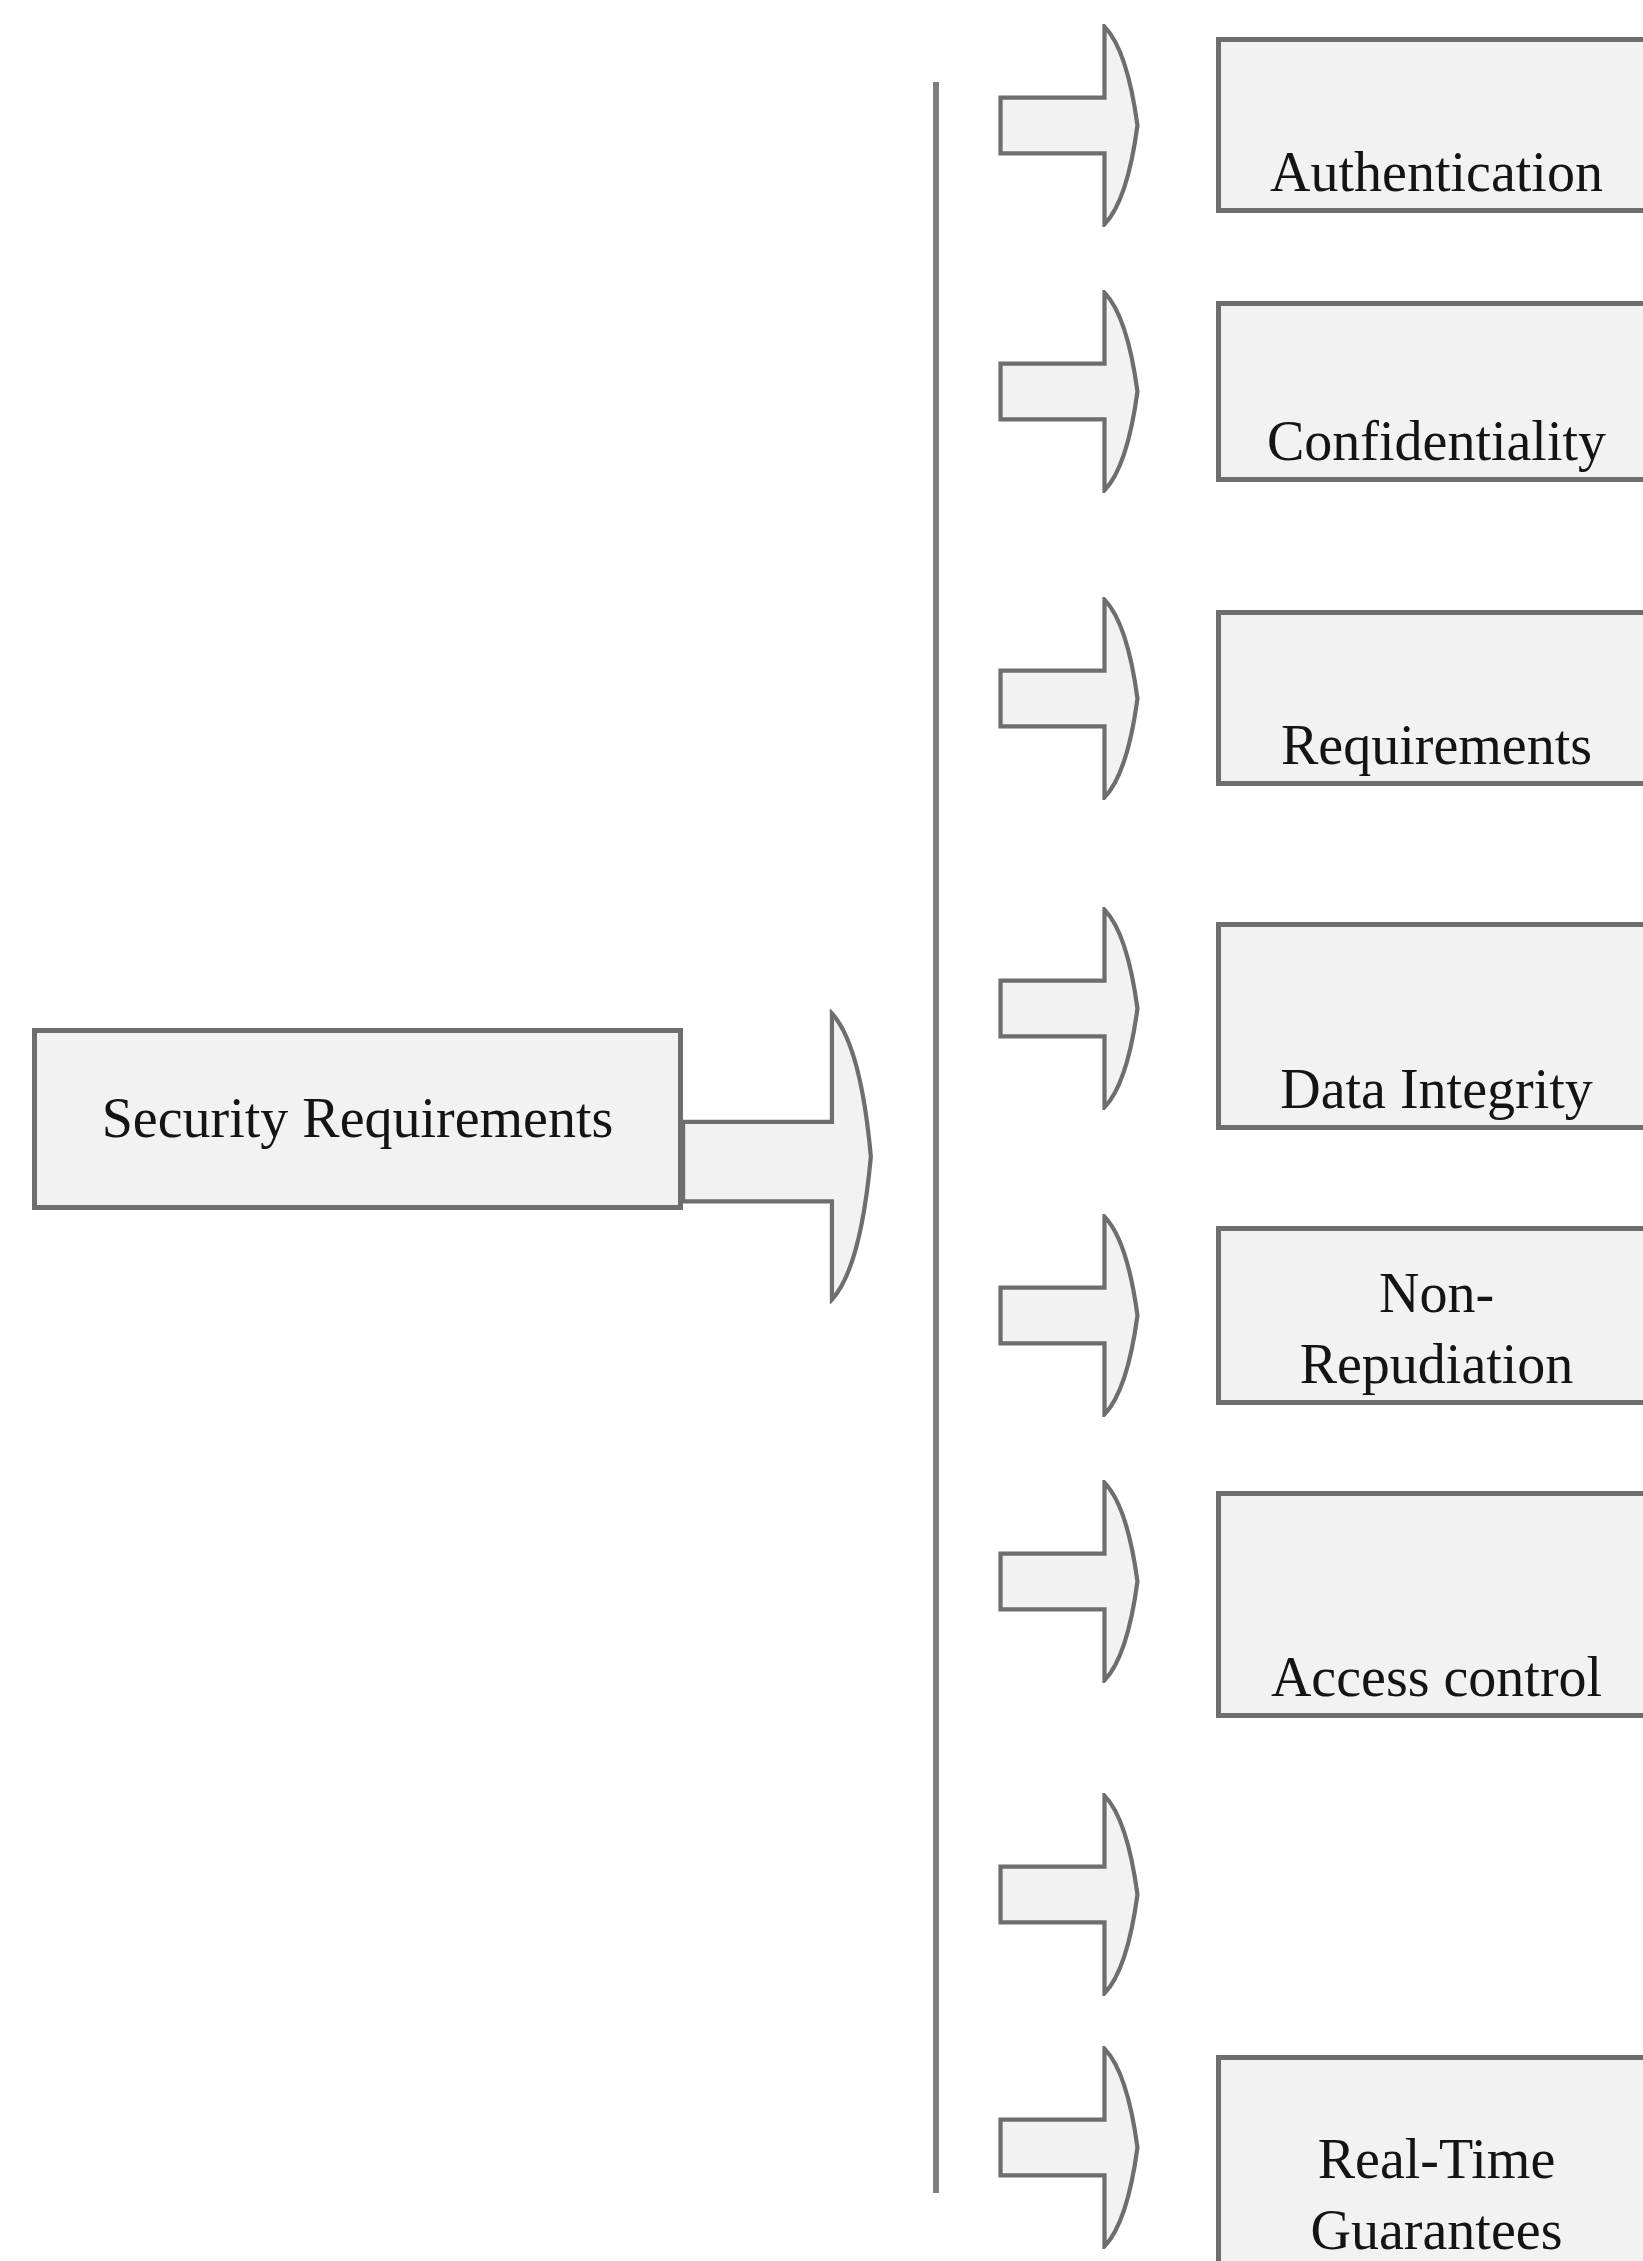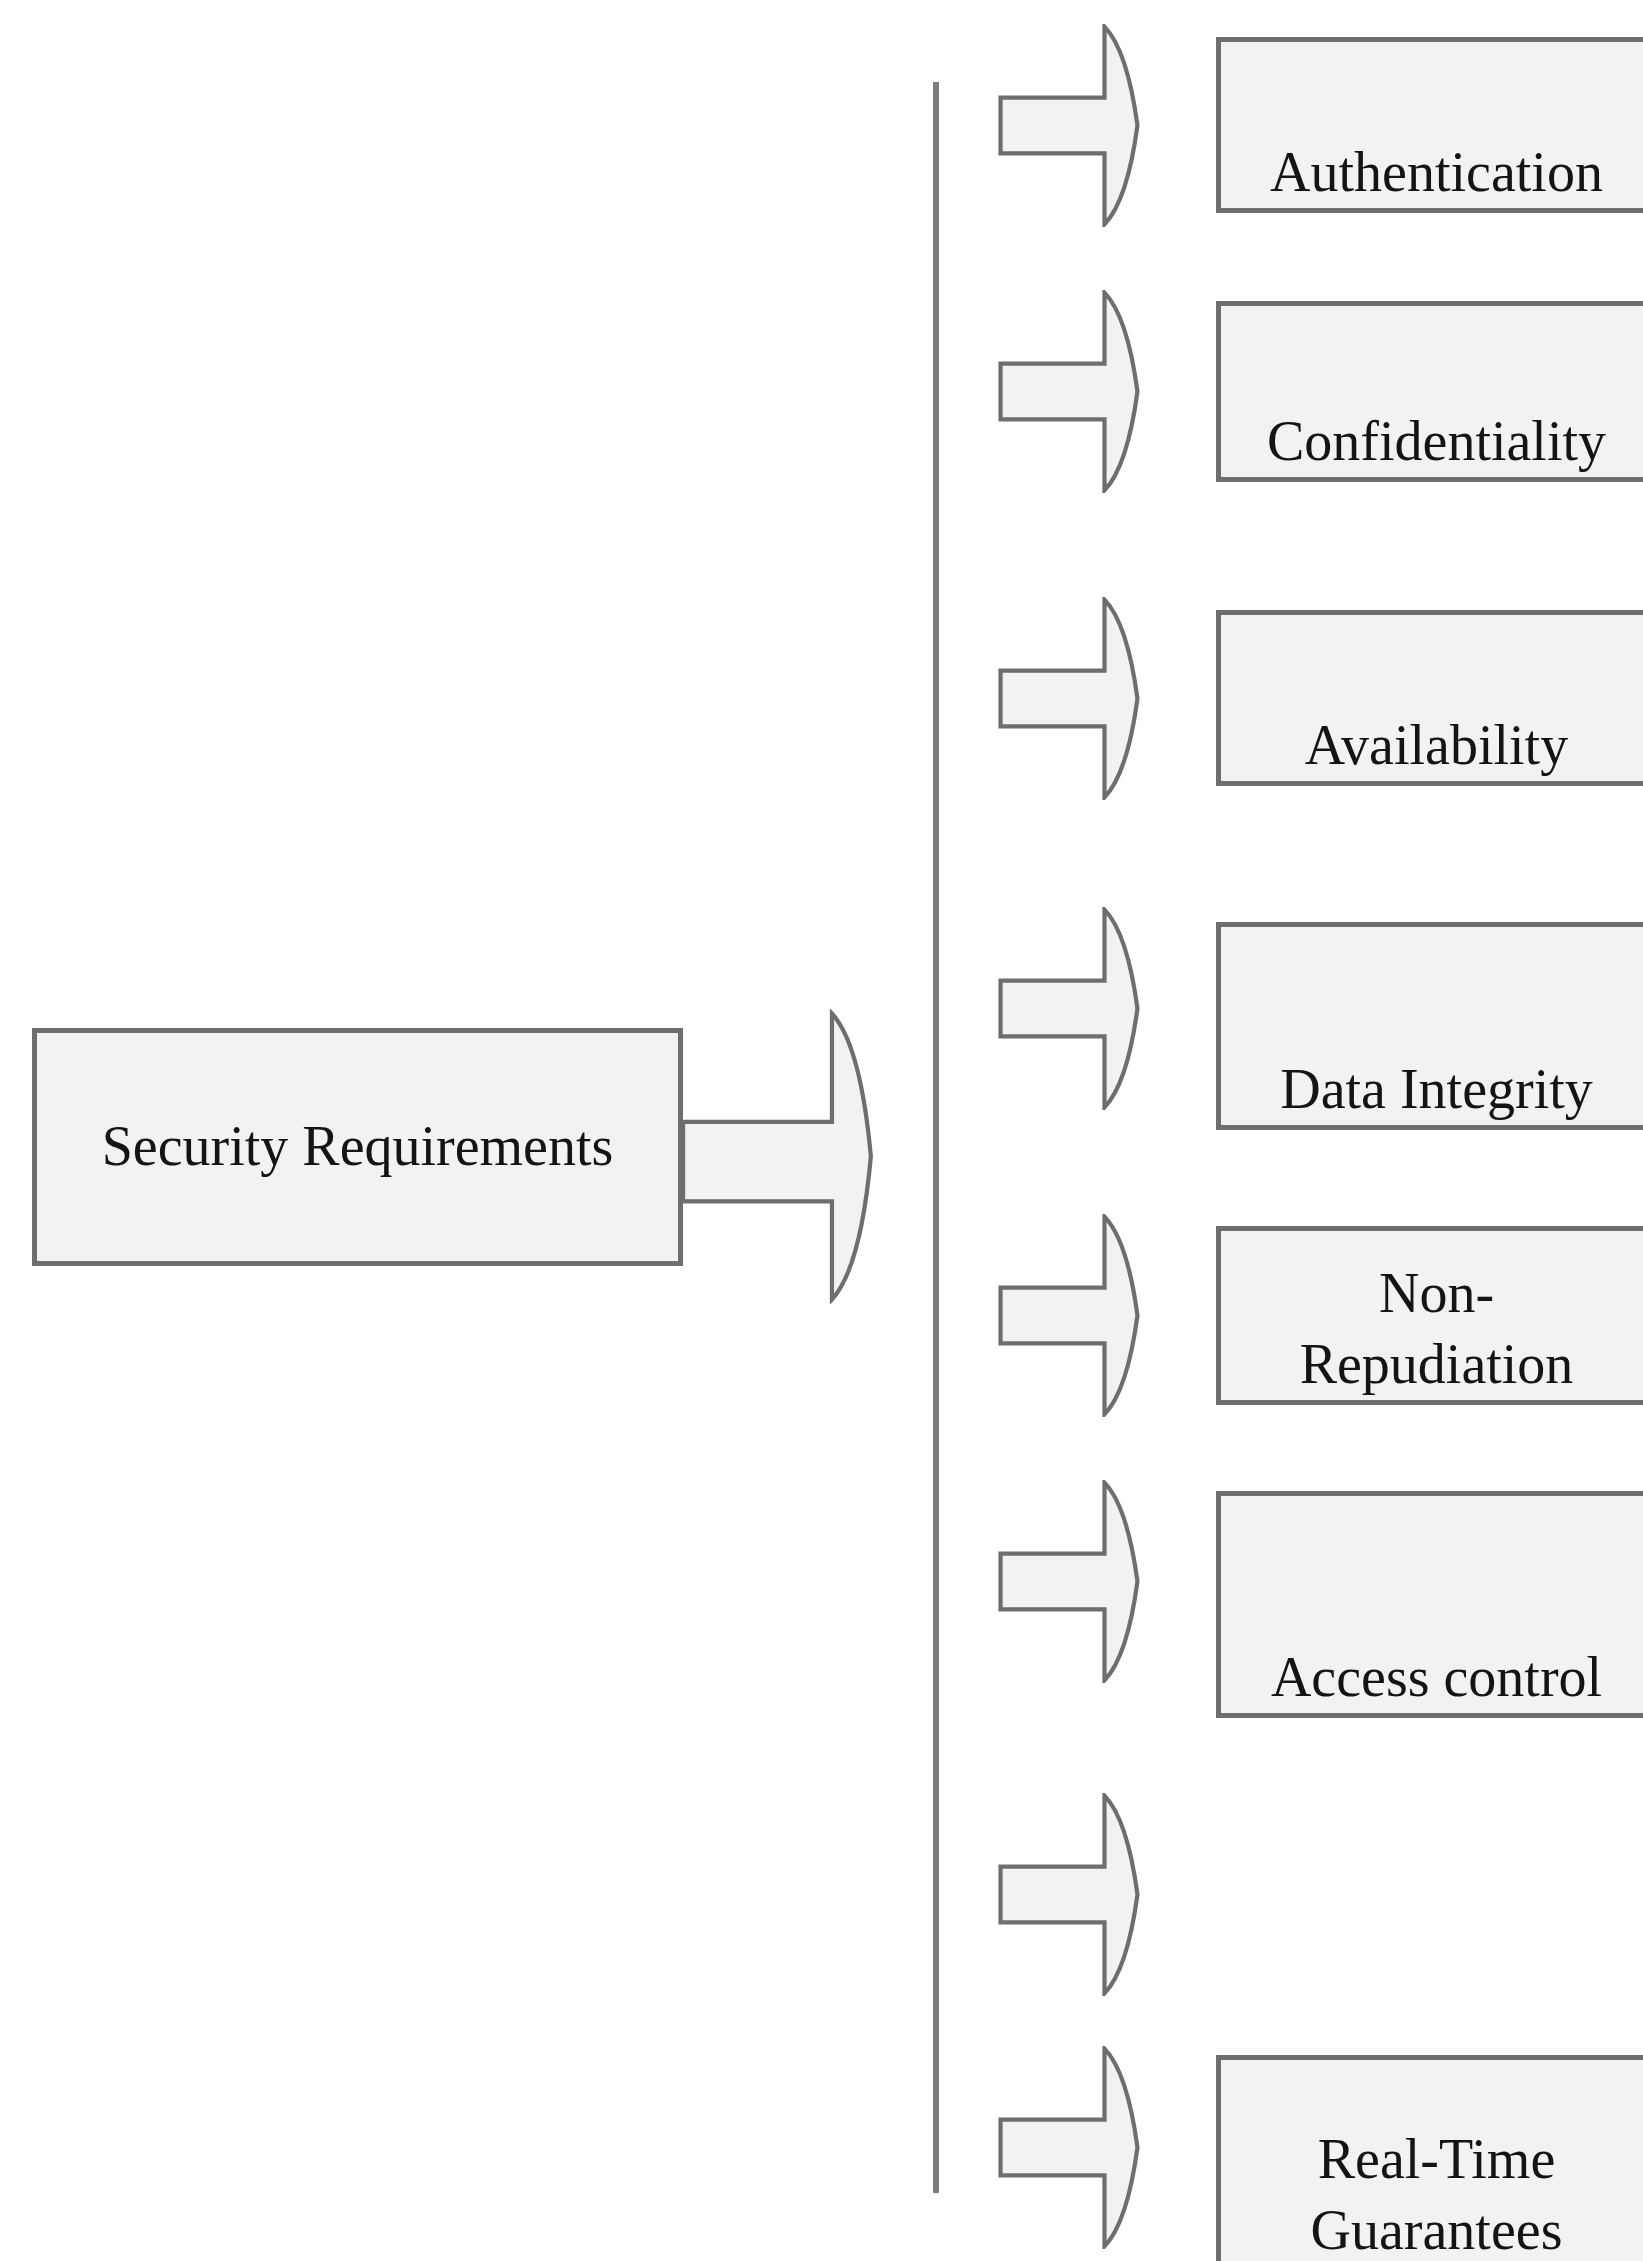--- a/index.html
+++ b/index.html
@@ -29,21 +29,21 @@
   .node .label {
     font-size: 56px;
     line-height: 1.27;
     white-space: pre-line;
     color: #141414;
   }
   .root-node {
     left: 32px;
     top: 1028px;
     width: 651px;
-    height: 238px;
+    height: 182px;
     justify-content: center;
   }
   .child-node {
     left: 1216px;
     width: 441px;
     align-items: flex-end;
   }
   .vline {
     position: absolute;
     left: 933px;
@@ -96,21 +96,21 @@
     <path d="M 3,87 H 126 V 3 Q 153,31 165,120 Q 153,209 126,237 V 153 H 3 Z" stroke-width="5"></path>
   </svg>
   <div class="node child-node" style="top:301px;height:181px">
     <span class="label">Confidentiality</span>
   </div>
 
   <svg class="small-arrow" style="top:597px" viewBox="0 0 168 240" aria-hidden="true">
     <path d="M 3,87 H 126 V 3 Q 153,31 165,120 Q 153,209 126,237 V 153 H 3 Z" stroke-width="5"></path>
   </svg>
   <div class="node child-node" style="top:610px;height:176px">
-    <span class="label">Availability</span>
+    <span class="label">Requirements</span>
   </div>
 
   <svg class="small-arrow" style="top:907px" viewBox="0 0 168 240" aria-hidden="true">
     <path d="M 3,87 H 126 V 3 Q 153,31 165,120 Q 153,209 126,237 V 153 H 3 Z" stroke-width="5"></path>
   </svg>
   <div class="node child-node" style="top:922px;height:208px">
     <span class="label">Data Integrity</span>
   </div>
 
   <svg class="small-arrow" style="top:1214px" viewBox="0 0 168 240" aria-hidden="true">

